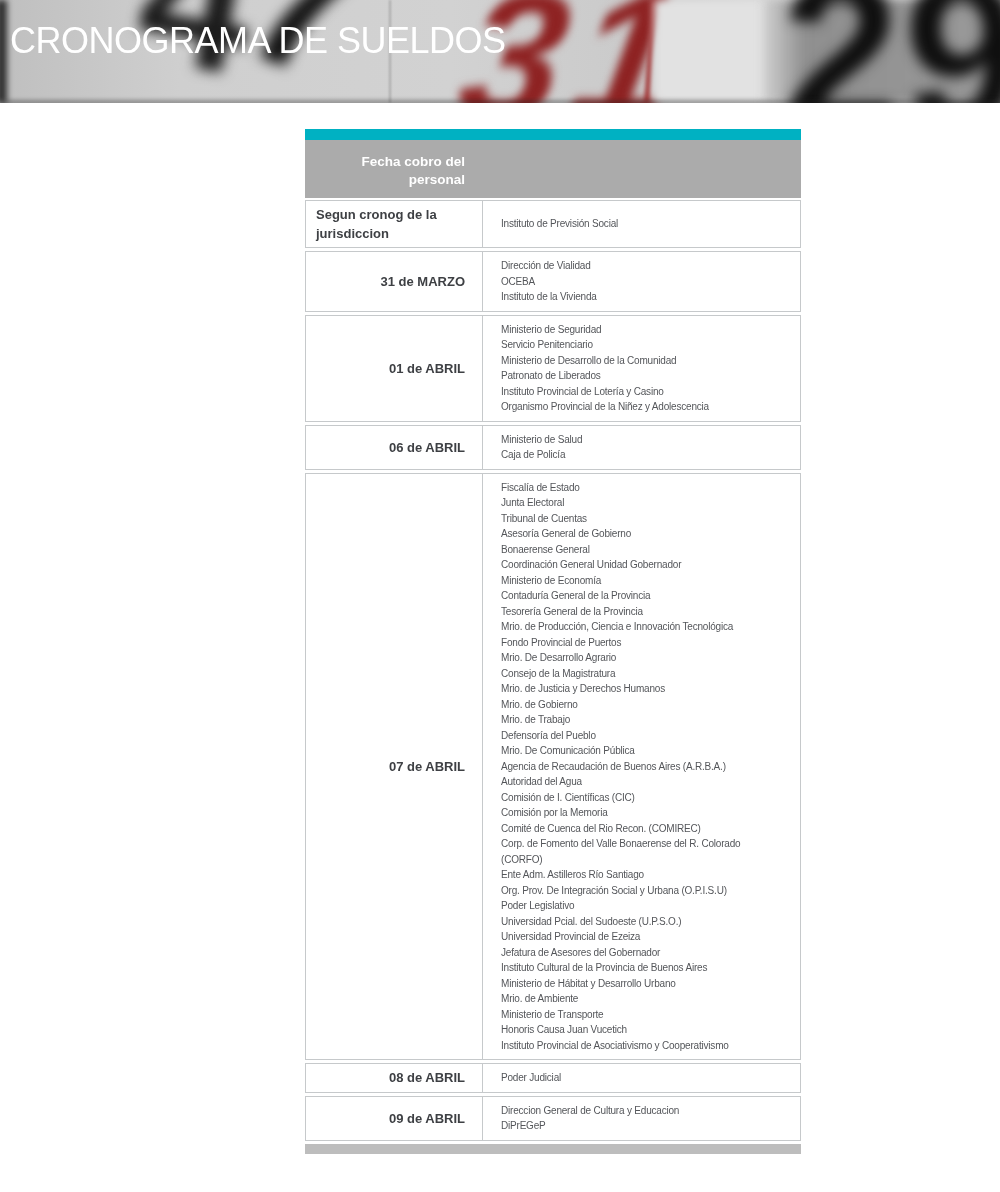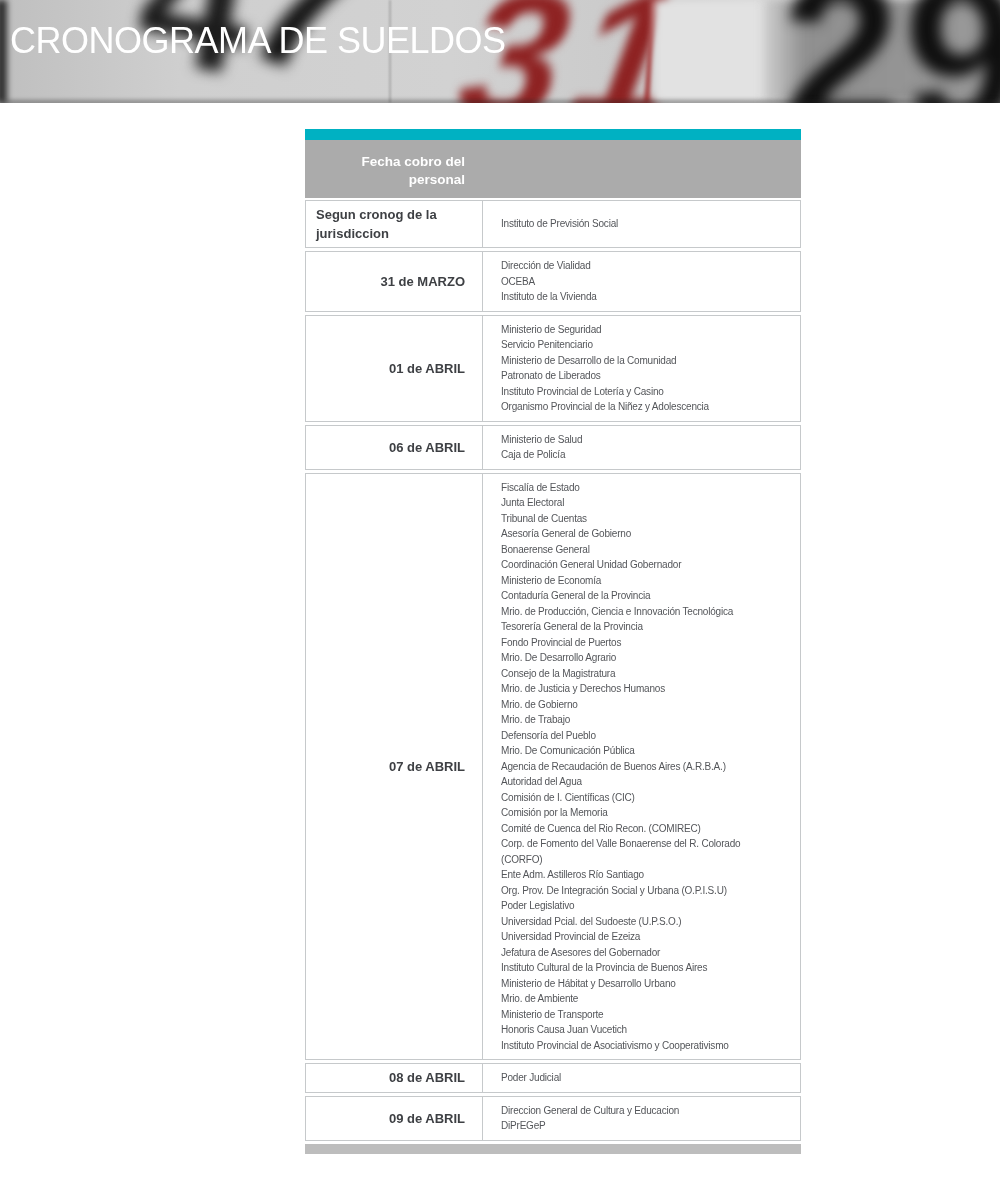--- a/index.html
+++ b/index.html
@@ -111,22 +111,22 @@
         <div class="cell-date">07 de ABRIL</div>
         <div class="cell-orgs">
           <div class="org-line">Fiscalía de Estado</div>
           <div class="org-line">Junta Electoral</div>
           <div class="org-line">Tribunal de Cuentas</div>
           <div class="org-line">Asesoría General de Gobierno</div>
           <div class="org-line">Bonaerense General</div>
           <div class="org-line">Coordinación General Unidad Gobernador</div>
           <div class="org-line">Ministerio de Economía</div>
           <div class="org-line">Contaduría General de la Provincia</div>
+          <div class="org-line">Tesorería General de la Provincia</div>
           <div class="org-line">Mrio. de Producción, Ciencia e Innovación Tecnológica</div>
-          <div class="org-line">Tesorería General de la Provincia</div>
           <div class="org-line">Fondo Provincial de Puertos</div>
           <div class="org-line">Mrio. De Desarrollo Agrario</div>
           <div class="org-line">Consejo de la Magistratura</div>
           <div class="org-line">Mrio. de Justicia y Derechos Humanos</div>
           <div class="org-line">Mrio. de Gobierno</div>
           <div class="org-line">Mrio. de Trabajo</div>
           <div class="org-line">Defensoría del Pueblo</div>
           <div class="org-line">Mrio. De Comunicación Pública</div>
           <div class="org-line">Agencia de Recaudación de Buenos Aires (A.R.B.A.)</div>
           <div class="org-line">Autoridad del Agua</div>

